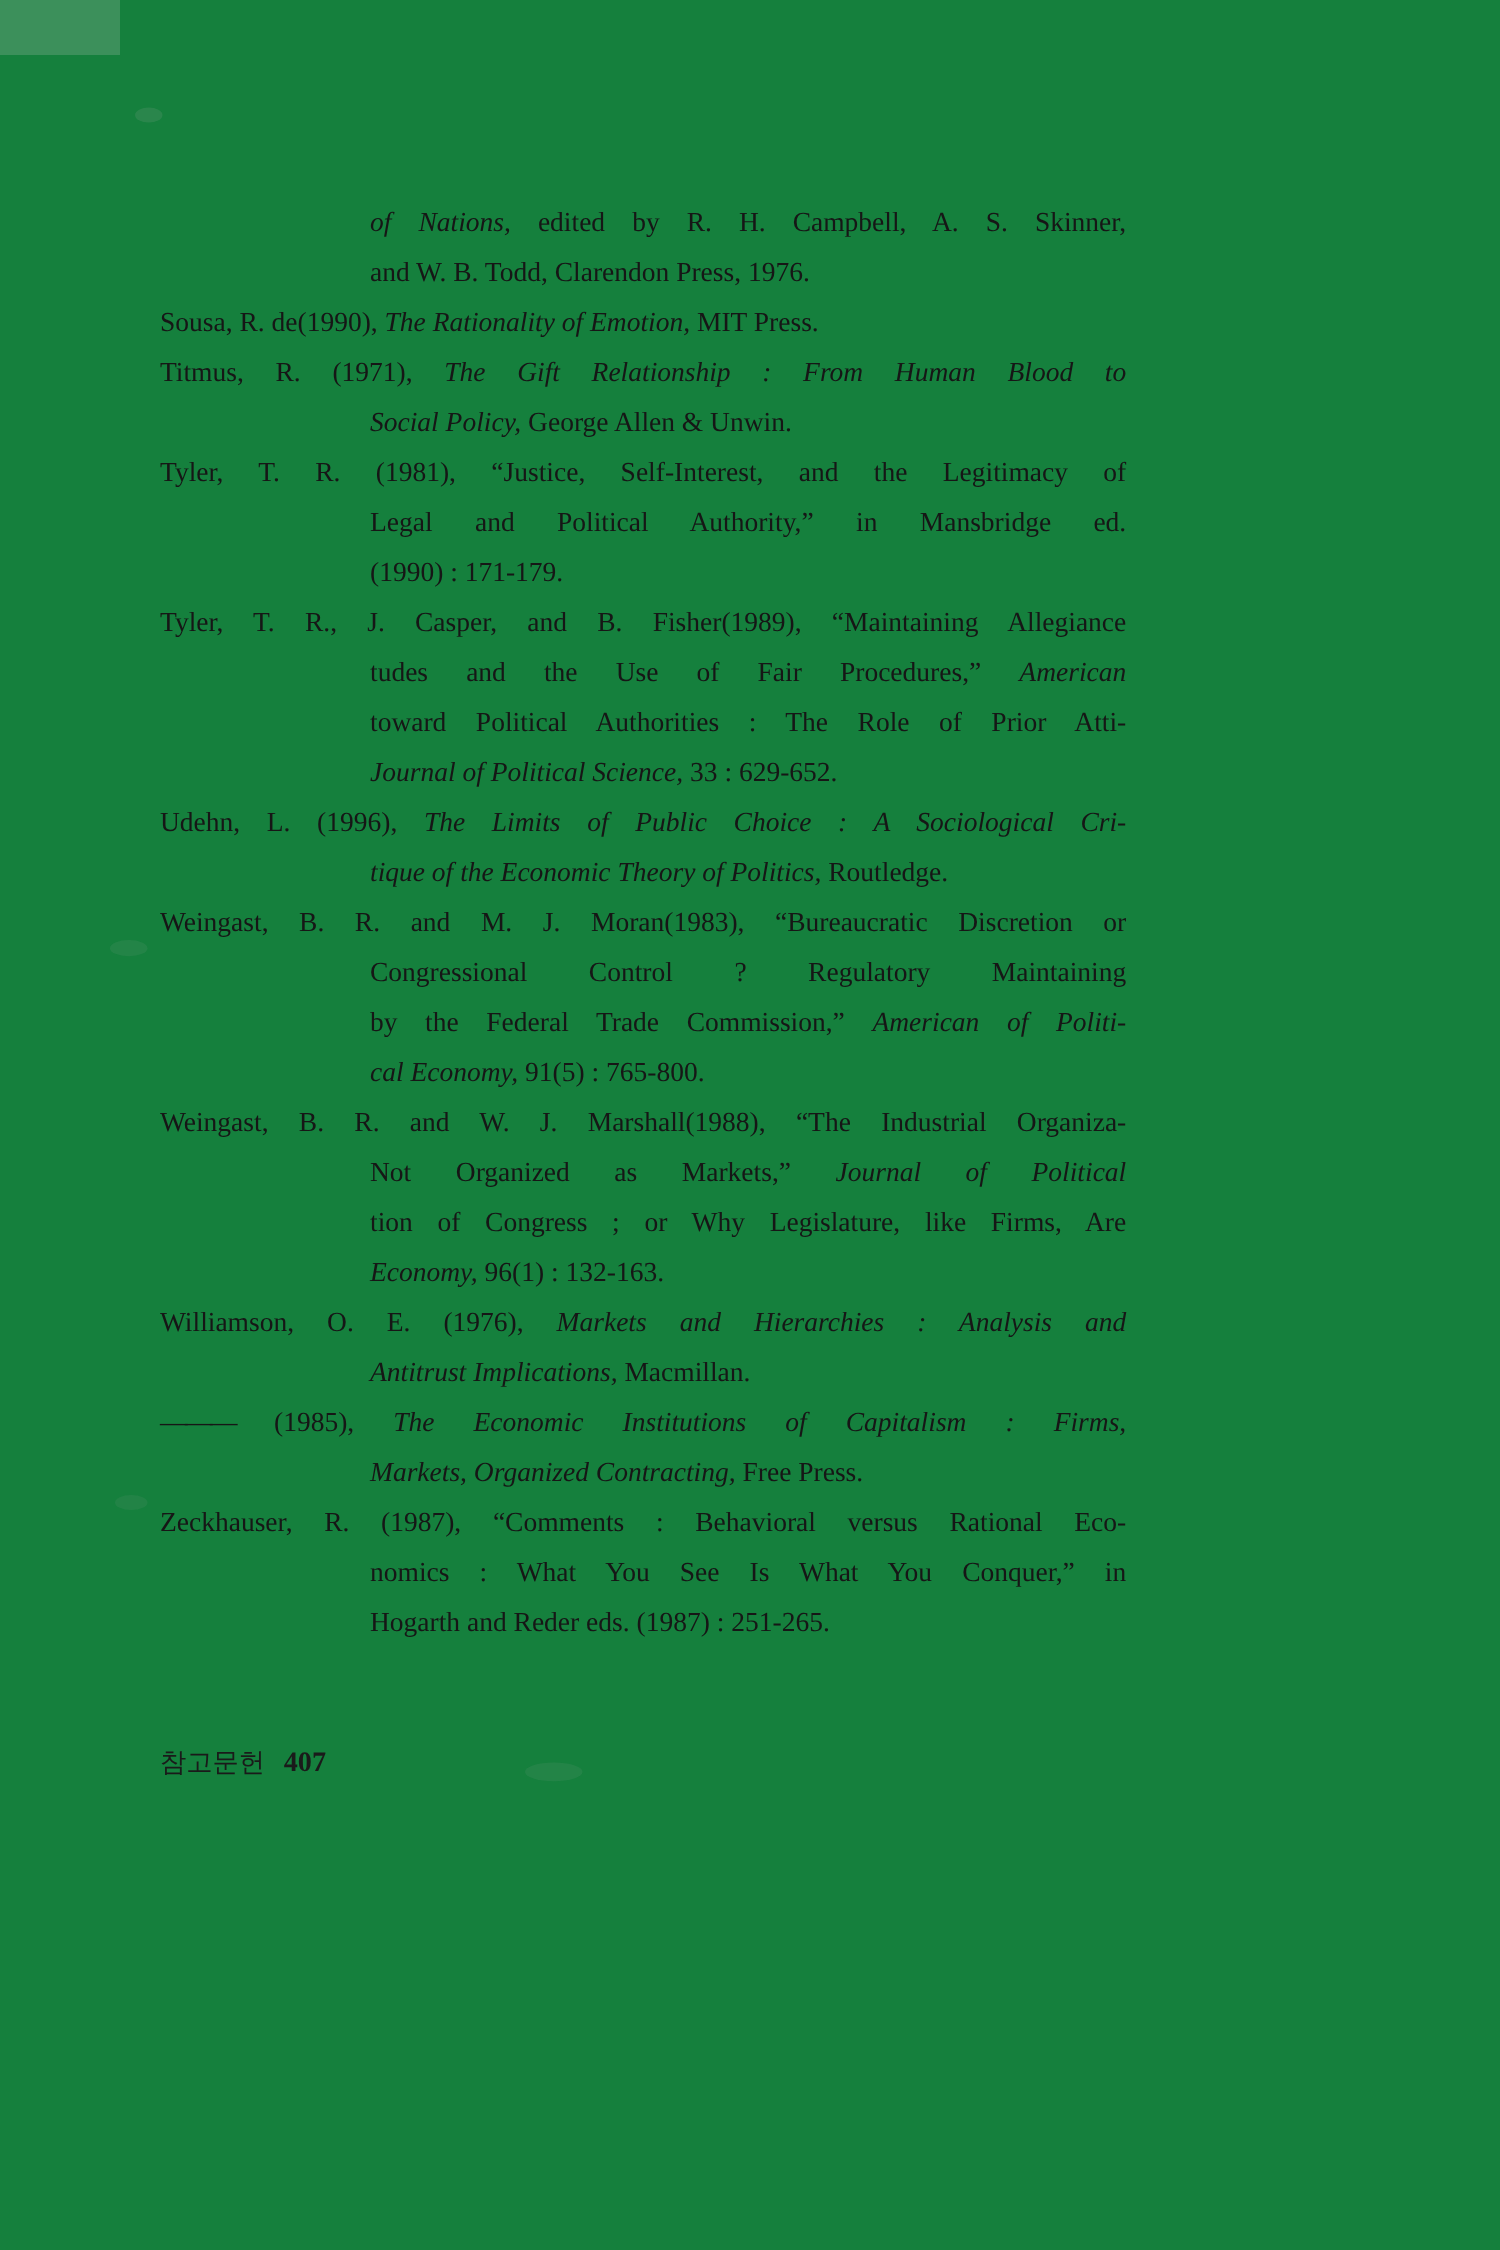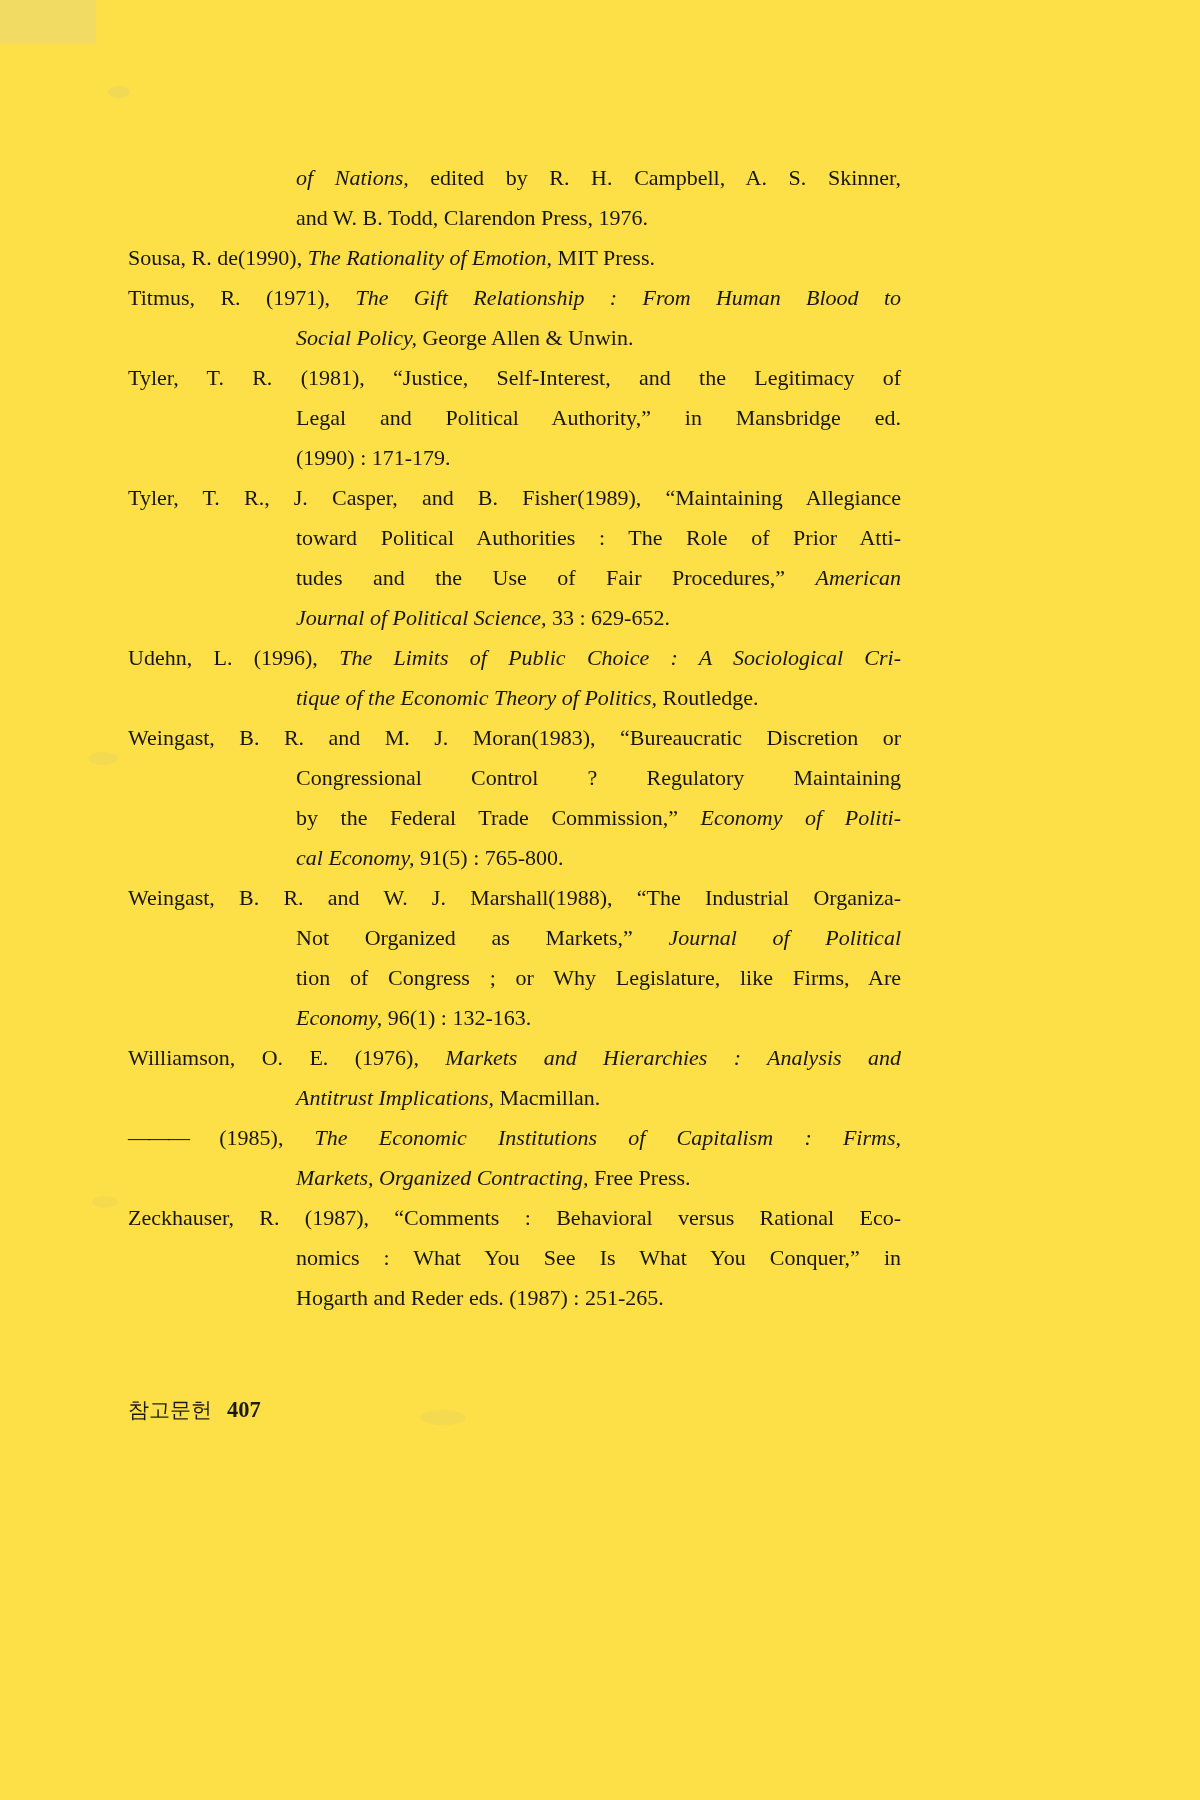--- a/index.html
+++ b/index.html
@@ -3,21 +3,21 @@
 <meta charset="utf-8">
 <style>
   * { margin: 0; padding: 0; box-sizing: border-box; }
   html, body { background: #ffffff; }
   body {
     width: 1200px; height: 1800px; position: relative;
     font-family: "Liberation Serif", "DejaVu Serif", serif;
     color: #161616;
     overflow: hidden;
   }
-  .page { position: absolute; inset: 0; background: #fde047; }
+  .page { position: absolute; inset: 0; background: #15803d; }
 
   .references {
     position: absolute; left: 128px; top: 158px; width: 773px;
     font-size: 22px; line-height: 40px;
   }
   .line { text-align: left; }
   .line.hang { padding-left: 168px; }
   .line.just { text-align: justify; text-align-last: justify; }
   .it { font-style: italic; }
   .dash { letter-spacing: -2px; }
@@ -59,32 +59,32 @@
         <div class="line just"><span>Titmus, R. (1971), </span><span class="it">The Gift Relationship : From Human Blood to</span></div>
         <div class="line hang"><span class="it">Social Policy,</span><span> George Allen &amp; Unwin.</span></div>
       </div>
       <div class="entry">
         <div class="line just"><span>Tyler, T. R. (1981), “Justice, Self-Interest, and the Legitimacy of</span></div>
         <div class="line hang just"><span>Legal and Political Authority,” in Mansbridge ed.</span></div>
         <div class="line hang"><span>(1990) : 171-179.</span></div>
       </div>
       <div class="entry">
         <div class="line just"><span>Tyler, T. R., J. Casper, and B. Fisher(1989), “Maintaining Allegiance</span></div>
+        <div class="line hang just"><span>tudes and the Use of Fair Procedures,” </span><span class="it">American</span></div>
         <div class="line hang just"><span>toward Political Authorities : The Role of Prior Atti-</span></div>
-        <div class="line hang just"><span>tudes and the Use of Fair Procedures,” </span><span class="it">American</span></div>
         <div class="line hang"><span class="it">Journal of Political Science,</span><span> 33 : 629-652.</span></div>
       </div>
       <div class="entry">
         <div class="line just"><span>Udehn, L. (1996), </span><span class="it">The Limits of Public Choice : A Sociological Cri-</span></div>
         <div class="line hang"><span class="it">tique of the Economic Theory of Politics,</span><span> Routledge.</span></div>
       </div>
       <div class="entry">
         <div class="line just"><span>Weingast, B. R. and M. J. Moran(1983), “Bureaucratic Discretion or</span></div>
         <div class="line hang just"><span>Congressional Control ? Regulatory Maintaining</span></div>
-        <div class="line hang just"><span>by the Federal Trade Commission,” </span><span class="it">Economy of Politi-</span></div>
+        <div class="line hang just"><span>by the Federal Trade Commission,” </span><span class="it">American of Politi-</span></div>
         <div class="line hang"><span class="it">cal Economy,</span><span> 91(5) : 765-800.</span></div>
       </div>
       <div class="entry">
         <div class="line just"><span>Weingast, B. R. and W. J. Marshall(1988), “The Industrial Organiza-</span></div>
         <div class="line hang just"><span>Not Organized as Markets,” </span><span class="it">Journal of Political</span></div>
         <div class="line hang just"><span>tion of Congress ; or Why Legislature, like Firms, Are</span></div>
         <div class="line hang"><span class="it">Economy,</span><span> 96(1) : 132-163.</span></div>
       </div>
       <div class="entry">
         <div class="line just"><span>Williamson, O. E. (1976), </span><span class="it">Markets and Hierarchies : Analysis and</span></div>

